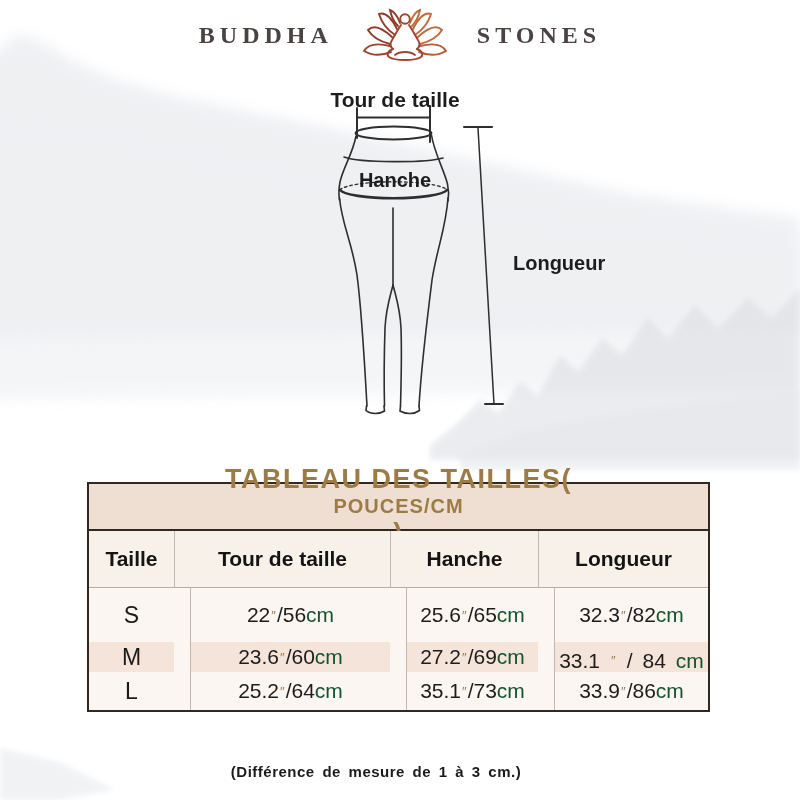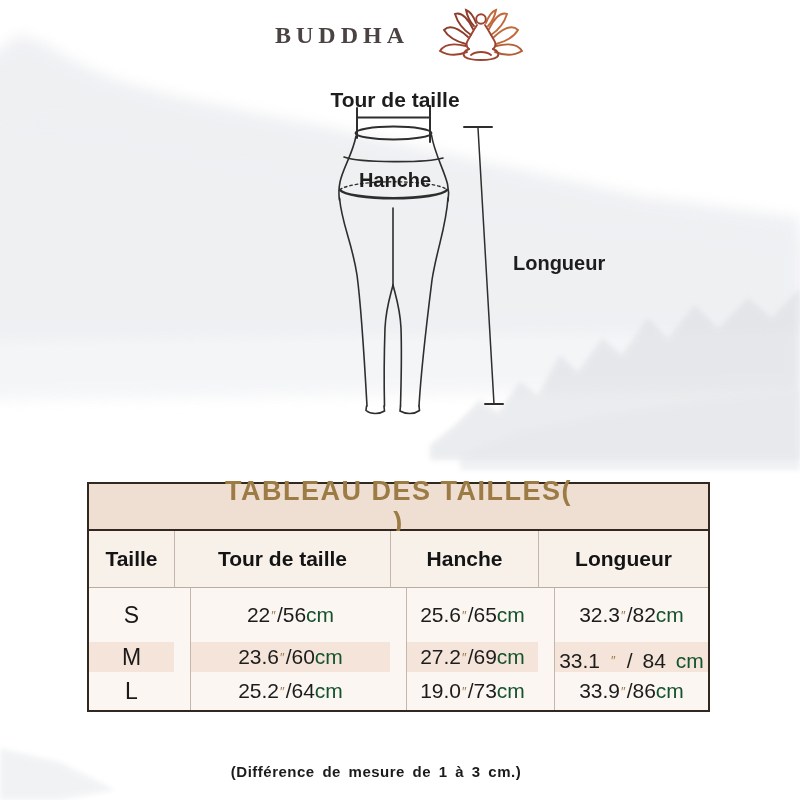--- a/index.html
+++ b/index.html
@@ -81,20 +81,21 @@
       <path d="M56,31 Q72,16 80,24 Q74,34 58,38" stroke="#c06a3c"></path>
       <path d="M58,40 Q78,35 84,45 Q72,52 57,46" stroke="#b55d36"></path>
 
       <circle cx="43" cy="13" r="4.8" stroke="#9c4430"></circle>
       <path d="M39,19 C35,25 33,29 30,34 C28,37 28,41 31,43" stroke="#9c4430"></path>
       <path d="M47,19 C51,25 53,29 56,34 C58,37 58,41 55,43" stroke="#9c4430"></path>
       <path d="M31,43 C26,45 24,48 27,51 C33,55 53,55 59,51 C62,48 60,45 55,43" stroke="#9c4430"></path>
       <path d="M33,49 C38,45 48,45 53,49" stroke="#9c4430"></path>
     </g>
   </svg>
+  <span class="brand-word">STONES</span>
 </div>
 
 <svg class="layer" style="left:280px;top:80px;" width="320" height="340" viewBox="0 0 320 340" aria-hidden="true">
   <g fill="none" stroke="#2e2e2e" stroke-width="1.6" stroke-linecap="round">
 
     <path d="M77,28 V58" stroke-width="2"></path>
     <path d="M150,26 V62" stroke-width="2"></path>
     <path d="M77,37.5 H150" stroke-width="2"></path>
 
     <ellipse cx="113.5" cy="53" rx="38" ry="6.5" stroke-width="2"></ellipse>
@@ -123,20 +124,21 @@
   </g>
 </svg>
 
 <div class="diag-label lab-waist">Tour de taille</div>
 <div class="diag-label lab-hip">Hanche</div>
 <div class="diag-label lab-len">Longueur</div>
 
 <div class="size-table">
   <div class="t-title">
     <span class="big">TABLEAU DES TAILLES(</span>
+      <span class="small">POUCES/CM</span>
       <span class="big">)</span>
   </div>
   <div class="t-grid">
 
     <div class="cell hrow">Taille</div>
     <div class="cell hrow divl">Tour de taille</div>
     <div class="cell hrow divl">Hanche</div>
     <div class="cell hrow divl">Longueur</div>
 
     <div class="cell r-s size-letter">S</div>
@@ -187,21 +189,21 @@
 
     <div class="cell r-l size-letter">L</div>
     <div class="cell r-l divl measure">
         <span>25.2</span>
         <span class="in-mark">″</span>
         <span>/</span>
         <span>64</span>
         <span class="cm-unit">cm</span>
       </div>
     <div class="cell r-l divl measure">
-        <span>19.0</span>
+        <span>35.1</span>
         <span class="in-mark">″</span>
         <span>/</span>
         <span>73</span>
         <span class="cm-unit">cm</span>
       </div>
     <div class="cell r-l divl measure">
         <span>33.9</span>
         <span class="in-mark">″</span>
         <span>/</span>
         <span>86</span>

